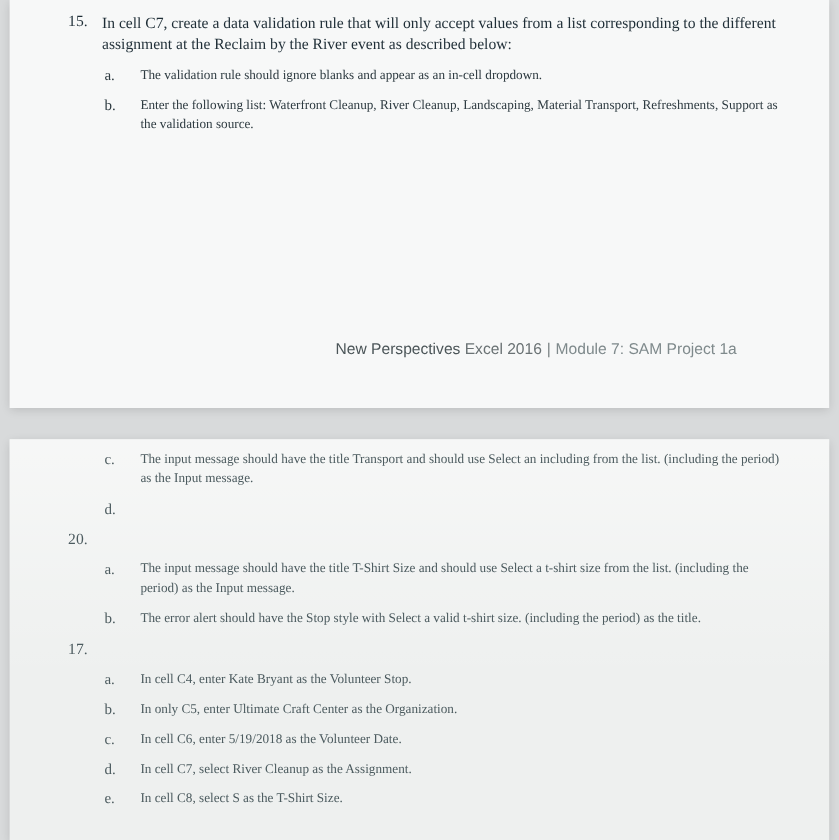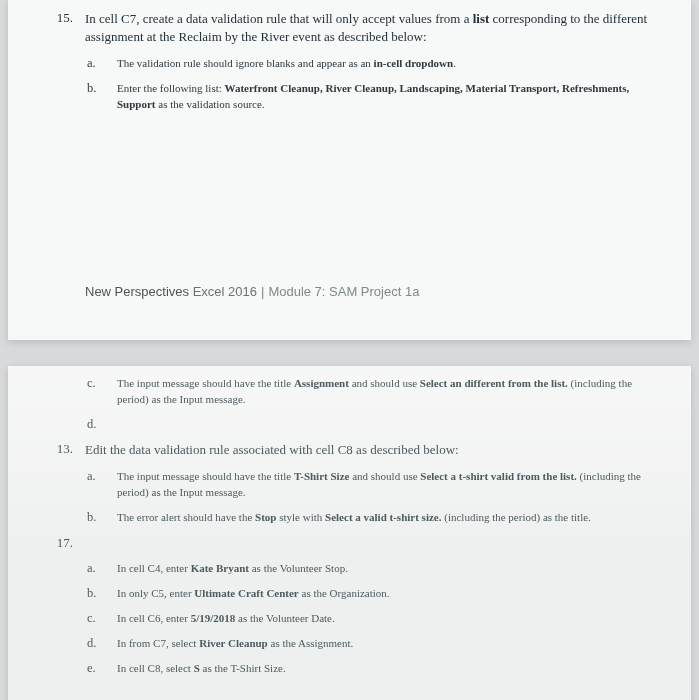--- a/index.html
+++ b/index.html
@@ -72,20 +72,21 @@
     }
     .sub-text {
       font-size: 11px;
       color: #2d3a40;
       line-height: 1.45;
     }
     .footer-line {
       margin-top: 60px;
       margin-bottom: 10px;
       padding: 0 42px;
+      text-align: right;
     }
     .footer-text {
       font-family: Arial, Helvetica, sans-serif;
       font-size: 13px;
       color: #6a7274;
     }
     .footer-title {
       color: #4b5558;
       font-weight: normal;
     }
@@ -103,21 +104,21 @@
     }
     .page-bottom .q-number,
     .page-bottom .q-text {
       color: #4c5b5f;
     }
     .page-bottom .sub-letter,
     .page-bottom .sub-text {
       color: #4c5b5f;
     }
     .bold {
-      font-weight: bold;
+      font-weight: normal;
     }
     .caret {
       position: relative;
     }
   </style>
 </head>
 <body>
 
 <div class="page page-top">
   <div class="q-block">
@@ -141,35 +142,34 @@
   <div style="height:100px"></div>
   <div class="footer-line">
     <span class="footer-text footer-title">New Perspectives</span><span class="footer-text"> Excel 2016</span><span class="footer-text footer-sep">|</span><span class="footer-text footer-module">Module 7: SAM Project 1a</span>
   </div>
 </div>
 
 <div class="page page-bottom">
   <div class="sub-block">
     <div class="sub-letter">c.</div>
     <div class="sub-text">
-      <span>The input message should have the title </span><span class="bold">Assignment</span><span> and should use </span><span class="bold">Select an different from the list.</span><span> (including the period) as the Input message.</span>
+      <span>The input message should have the title </span><span class="bold">Transport</span><span> and should use </span><span class="bold">Select an including from the list.</span><span> (including the period) as the Input message.</span>
     </div>
   </div>
   <div class="sub-block">
     <div class="sub-letter">d.</div>
   </div>
 
   <div class="q-block">
-    <div class="q-number">13.</div>
-    <div class="q-text">Edit the data validation rule associated with cell C8 as described below:</div>
+    <div class="q-number">20.</div>
   </div>
   <div class="sub-block">
     <div class="sub-letter">a.</div>
     <div class="sub-text">
-      <span>The input message should have the title </span><span class="bold">T-Shirt Size</span><span> and should use </span><span class="bold">Select a t-shirt valid from the list.</span><span> (including the period) as the Input message.</span>
+      <span>The input message should have the title </span><span class="bold">T-Shirt Size</span><span> and should use </span><span class="bold">Select a t-shirt size from the list.</span><span> (including the period) as the Input message.</span>
     </div>
   </div>
   <div class="sub-block">
     <div class="sub-letter">b.</div>
     <div class="sub-text">
       <span>The error alert should have the </span><span class="bold">Stop</span><span> style with </span><span class="bold">Select a valid t-shirt size.</span><span> (including the period) as the title.</span>
     </div>
   </div>
 
   <div class="q-block">
@@ -189,21 +189,21 @@
   </div>
   <div class="sub-block">
     <div class="sub-letter">c.</div>
     <div class="sub-text">
       <span>In cell C6, enter </span><span class="bold">5/19/2018</span><span> as the Volunteer Date.</span>
     </div>
   </div>
   <div class="sub-block">
     <div class="sub-letter">d.</div>
     <div class="sub-text">
-      <span>In from C7, select </span><span class="bold">River Cleanup</span><span> as the Assignment.</span>
+      <span>In cell C7, select </span><span class="bold">River Cleanup</span><span> as the Assignment.</span>
     </div>
   </div>
   <div class="sub-block">
     <div class="sub-letter">e.</div>
     <div class="sub-text">
       <span>In cell C8, select </span><span class="bold">S</span><span> as the T-Shirt Size.</span>
     </div>
   </div>
 </div>
 

